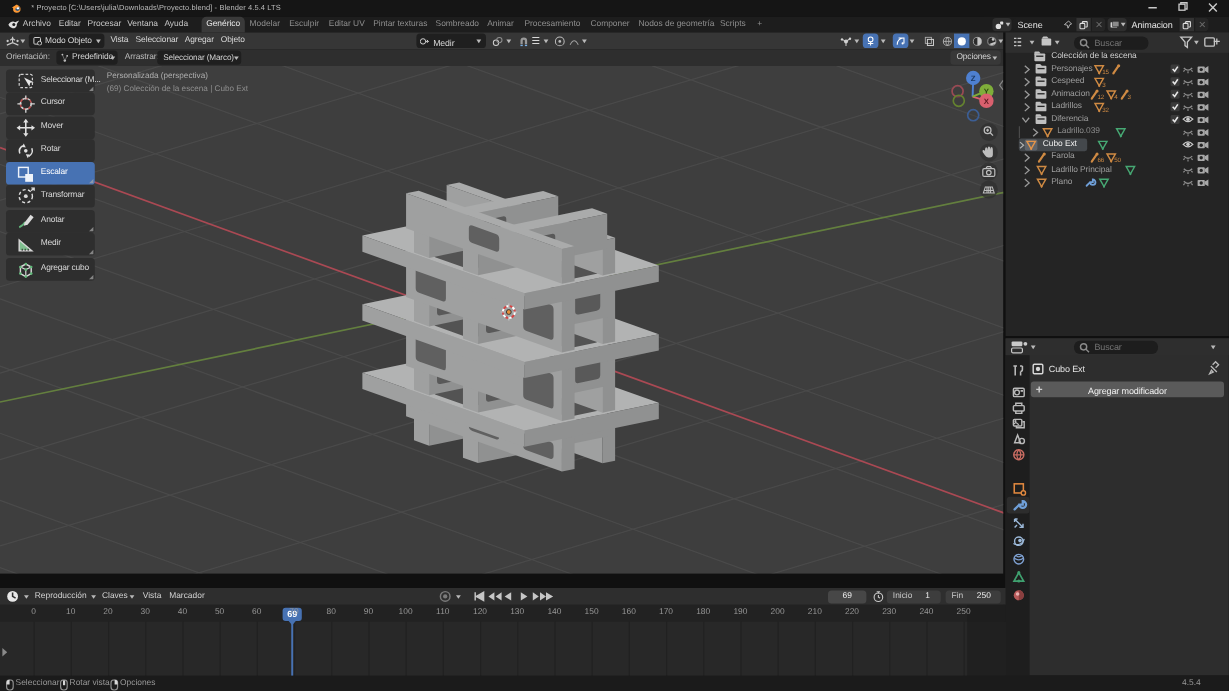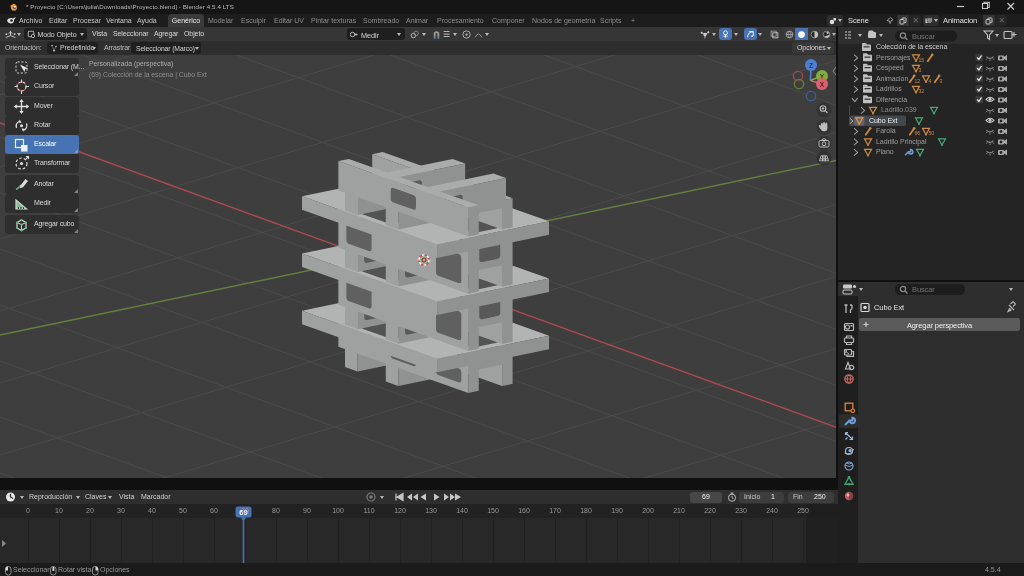--- a/index.html
+++ b/index.html
@@ -741,21 +741,21 @@
         </g>
   <g transform="translate(27,25.5)">
           <rect x="-4" y="-4" width="8" height="8" rx="1" fill="none" stroke="#d8d8d8" stroke-width="1.2"></rect>
           <circle cx="0" cy="0" r="1.8" fill="#d8d8d8"></circle>
         </g>
   <path d="M176 28 l-5 -5 m0.5 3.5 l-1.5 3 l3 -1.5 z m1 -4.5 l2.5 -2.5 l2.5 2.5 l-2.5 2.5" stroke="#b9b9b9" stroke-width="1.1" fill="none"></path>
   <rect x="21" y="36" width="161" height="13" rx="2.5" fill="#5a5a5a"></rect>
   <path d="M28 40 v5 M25.5 42.5 h5" stroke="#cfcfcf" stroke-width="1.2"></path>
  </svg>
  <span class="abs" style="left:36px;top:21px;color:#e4e4e4">Cubo Ext</span>
- <span class="abs" style="left:21px;top:39px;width:161px;text-align:center;color:#f0f0f0">Agregar perspectiva</span>
+ <span class="abs" style="left:21px;top:39px;width:161px;text-align:center;color:#f0f0f0">Agregar modificador</span>
  <span class="v abs" style="left:171px;top:5.5px"></span>
  <span class="v abs" style="left:21px;top:5.5px"></span>
 </div>
 
 <div id="tl" style="height:85px">
  <div class="abs" style="left:0;top:0;width:838px;height:14px;background:#2e2e2e"></div>
  <div class="abs" style="left:0;top:14px;width:838px;height:14px;background:#222222"></div>
  <div class="abs" style="left:0;top:28px;width:838px;height:51px;background:#282828"></div>
  <svg class="abs" style="left:0;top:0" width="838" height="85">
   <line x1="28.5" y1="28" x2="28.5" y2="79" stroke="#212121" stroke-width="1"></line>

